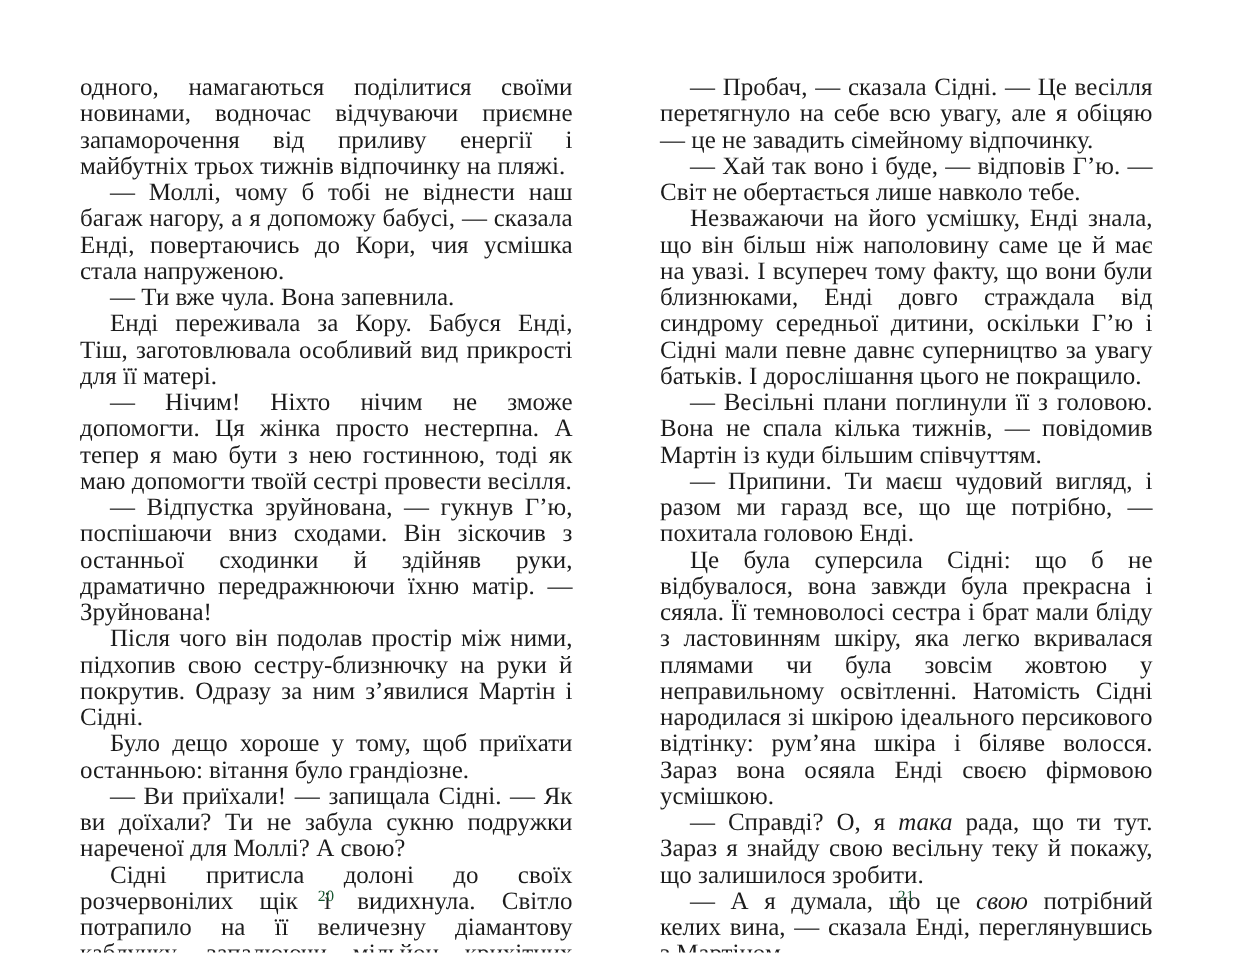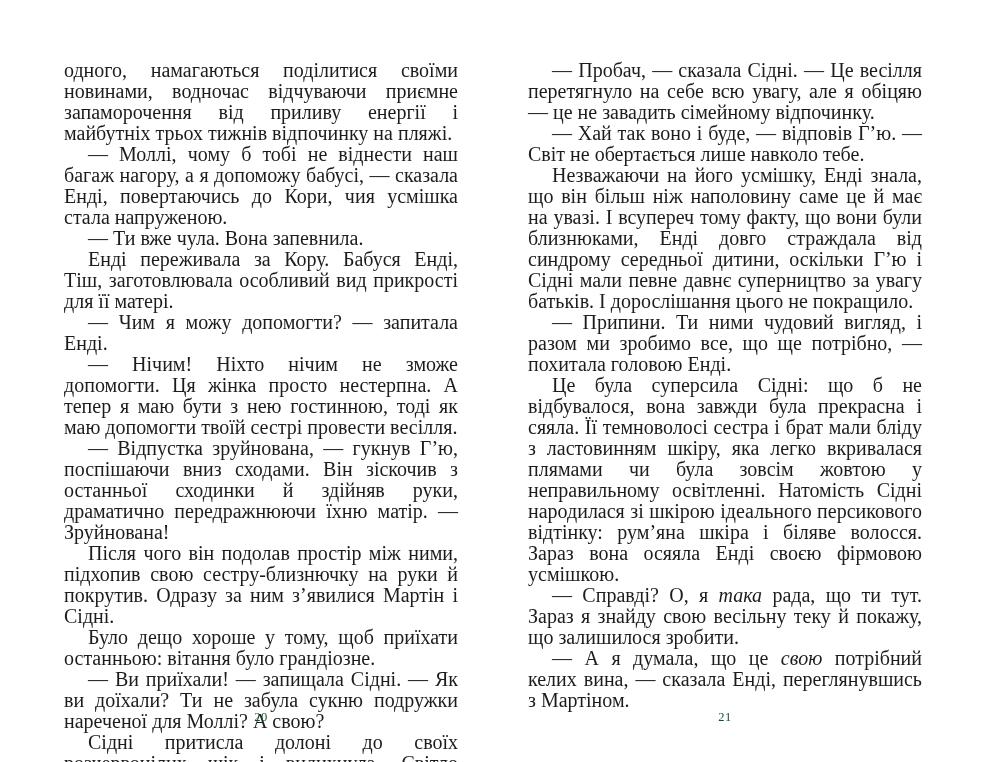--- a/index.html
+++ b/index.html
@@ -56,38 +56,38 @@
 <body>
 
 <div class="spread">
 
   <div class="page page-left">
     <div class="text-block">
         <p>одного, намагаються поділитися своїми новинами, водночас відчуваючи приємне запаморочення від приливу енергії і майбутніх трьох тижнів відпочинку на пляжі.</p>
         <p>— Моллі, чому б тобі не віднести наш багаж нагору, а я допоможу бабусі, — сказала Енді, повертаючись до Кори, чия усмішка стала напруженою.</p>
         <p>— Ти вже чула. Вона запевнила.</p>
         <p>Енді переживала за Кору. Бабуся Енді, Тіш, заготовлювала особливий вид прикрості для її матері.</p>
-        <p>— Чим я можу допомогти? — запитала Енді.</p>
         <p>— Нічим! Ніхто нічим не зможе допомогти. Ця жінка просто нестерпна. А тепер я маю бути з нею гостинною, тоді як маю допомогти твоїй сестрі провести весілля.</p>
         <p>— Відпустка зруйнована, — гукнув Г’ю, поспішаючи вниз сходами. Він зіскочив з останньої сходинки й здійняв руки, драматично передражнюючи їхню матір. — Зруйнована!</p>
         <p>Після чого він подолав простір між ними, підхопив свою сестру-близнючку на руки й покрутив. Одразу за ним з’явилися Мартін і Сідні.</p>
         <p>Було дещо хороше у тому, щоб приїхати останньою: вітання було грандіозне.</p>
         <p>— Ви приїхали! — запищала Сідні. — Як ви доїхали? Ти не забула сукню подружки нареченої для Моллі? А свою?</p>
         <p>Сідні притисла долоні до своїх розчервонілих щік і видихнула. Світло потрапило на її величезну діамантову каблучку, запалюючи мільйон крихітних іскорок у повітрі між ними.</p>
         <p>— Усе гаразд. Ні й ні! — запевнила її Енді.</p>
       </div>
     <div class="page-number">20</div>
   </div>
 
   <div class="page page-right">
     <div class="text-block">
         <p>— Пробач, — сказала Сідні. — Це весілля перетягнуло на себе всю увагу, але я обіцяю — це не завадить сімейному відпочинку.</p>
         <p>— Хай так воно і буде, — відповів Г’ю. — Світ не обертається лише навколо тебе.</p>
         <p>Незважаючи на його усмішку, Енді знала, що він більш ніж наполовину саме це й має на увазі. І всупереч тому факту, що вони були близнюками, Енді довго страждала від синдрому середньої дитини, оскільки Г’ю і Сідні мали певне давнє суперництво за увагу батьків. І дорослішання цього не покращило.</p>
-        <p>— Припини. Ти ними чудовий вигляд, і разом ми зробимо все, що ще потрібно, — похитала головою Енді.</p>
+        <p>— Весільні плани поглинули її з головою. Вона не спала кілька тижнів, — повідомив Мартін із куди більшим співчуттям.</p>
+        <p>— Припини. Ти маєш чудовий вигляд, і разом ми гаразд все, що ще потрібно, — похитала головою Енді.</p>
         <p>Це була суперсила Сідні: що б не відбувалося, вона завжди була прекрасна і сяяла. Її темноволосі сестра і брат мали бліду з ластовинням шкіру, яка легко вкривалася плямами чи була зовсім жовтою у неправильному освітленні. Натомість Сідні народилася зі шкірою ідеального персикового відтінку: рум’яна шкіра і біляве волосся. Зараз вона осяяла Енді своєю фірмовою усмішкою.</p>
         <p>— Справді? О, я <em>така</em> рада, що ти тут. Зараз я знайду свою весільну теку й покажу, що залишилося зробити.</p>
         <p>— А я думала, що це <em>свою</em> потрібний келих вина, — сказала Енді, переглянувшись з Мартіном.</p>
       </div>
     <div class="page-number">21</div>
   </div>
 
 </div>
 
 </body></html>

